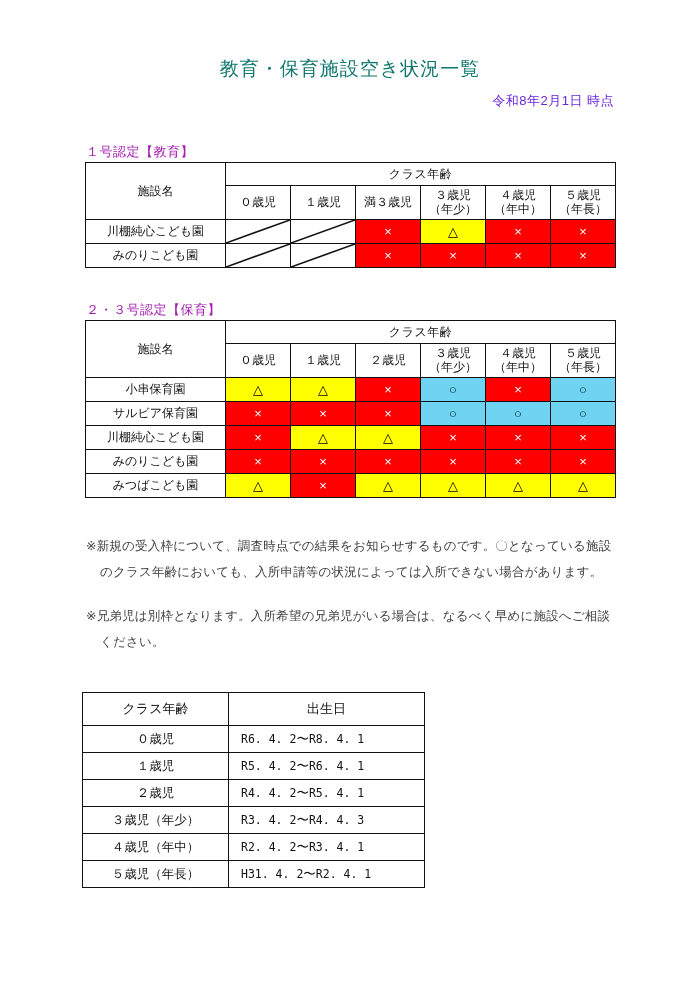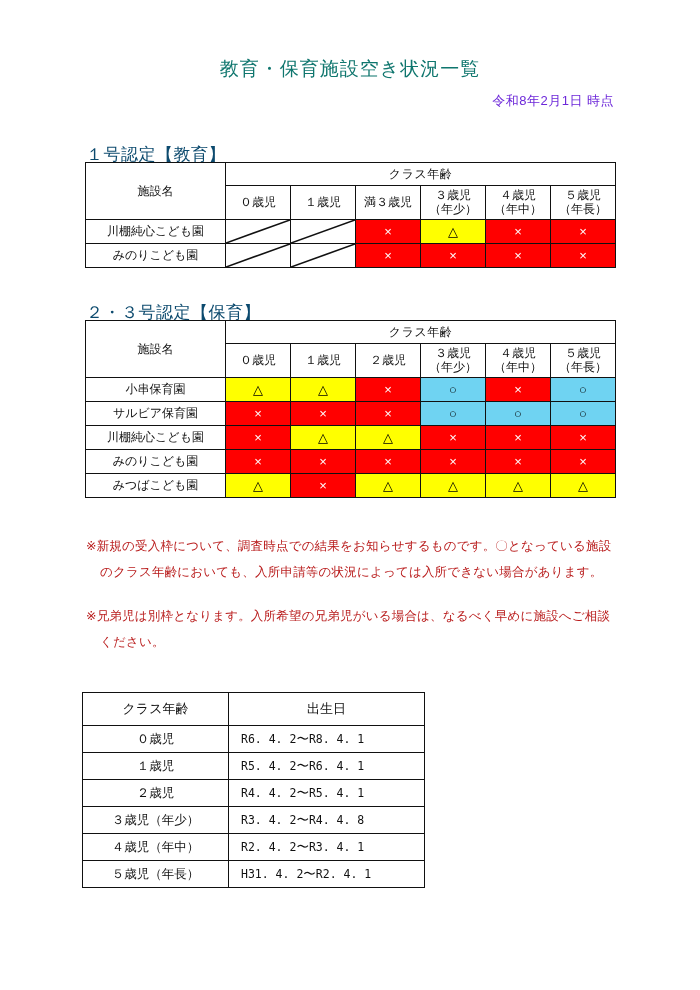--- a/index.html
+++ b/index.html
@@ -33,23 +33,23 @@
     top: 92px;
     right: 86px;
     font-size: 13px;
     color: #6d28d9;
     letter-spacing: 0.5px;
   }
 
   
   .section-caption {
     position: absolute;
-    font-size: 17px;
+    font-size: 13px;
     letter-spacing: 0.5px;
-    color: #0c4a6e;
+    color: #a21caf;
   }
   #caption-1 { top: 143px; left: 86px; }
   #caption-2 { top: 301px; left: 86px; }
 
   
   .avail-table {
     position: absolute;
     border-collapse: collapse;
     table-layout: fixed;
   }
@@ -112,21 +112,21 @@
   .slash { position: absolute; inset: 0; }
   .slash svg { display: block; width: 100%; height: 100%; }
 
   
   .notes { position: absolute; left: 86px; top: 533px; width: 560px; }
   .note-block { margin-bottom: 18px; }
   .note-line {
     font-size: 12.5px;
     line-height: 26px;
     letter-spacing: 0.2px;
-    color: #b91c1c;
+    color: #404040;
     white-space: nowrap;
   }
   .note-line.indent { padding-left: 14px; }
 
   
   #table-birthdate {
     position: absolute;
     top: 692px;
     left: 82px;
     width: 342px;
@@ -443,21 +443,21 @@
               <span class="d-to">R5. 4. 1</span>
             </div>
           </td>
         </tr>
         <tr>
           <td>３歳児（年少）</td>
           <td>
             <div class="date-range">
               <span class="d-from">R3. 4. 2</span>
               <span class="tilde">〜</span>
-              <span class="d-to">R4. 4. 8</span>
+              <span class="d-to">R4. 4. 3</span>
             </div>
           </td>
         </tr>
         <tr>
           <td>４歳児（年中）</td>
           <td>
             <div class="date-range">
               <span class="d-from">R2. 4. 2</span>
               <span class="tilde">〜</span>
               <span class="d-to">R3. 4. 1</span>

